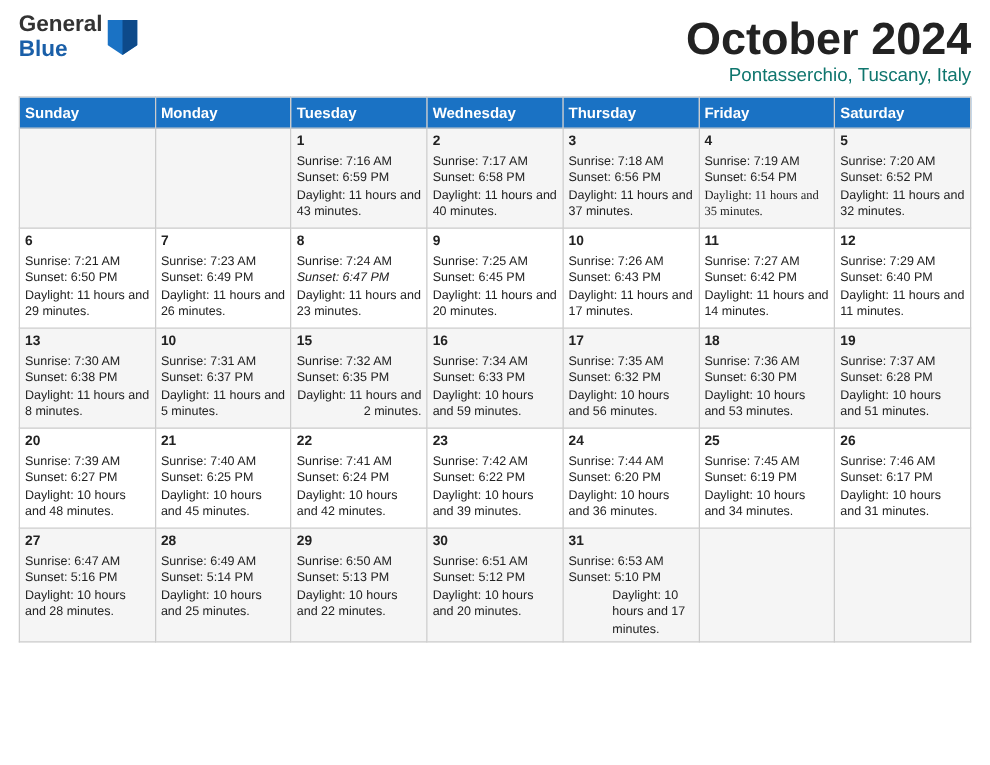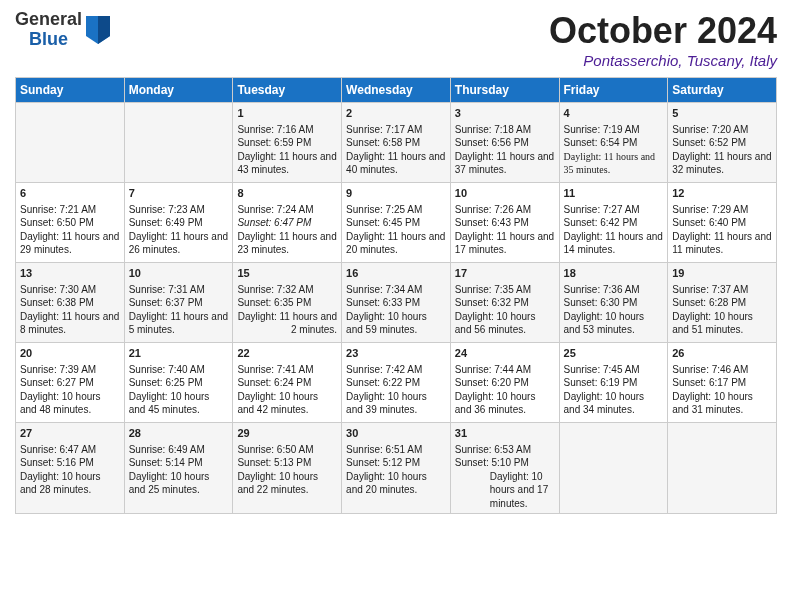--- a/index.html
+++ b/index.html
@@ -18,21 +18,20 @@
     }
     .header {
       display: flex;
       align-items: flex-start;
       justify-content: space-between;
       margin-bottom: 8px;
     }
     .logo {
       display: flex;
       align-items: center;
-      text-align: center;
     }
     .logo-text {
       display: flex;
       flex-direction: column;
       font-weight: bold;
       font-size: 18px;
       line-height: 1.1;
     }
     .logo-general { color: #333; }
     .logo-blue { color: #1a5fa8; }
@@ -44,22 +43,21 @@
     .title-block {
       text-align: right;
     }
     .month-title {
       font-size: 36px;
       font-weight: bold;
       color: #222;
     }
     .location {
       font-size: 15px;
-      color: #4c1d95;
-      font-style: italic;
+      color: #0f766e;
     }
     table {
       width: 100%;
       border-collapse: collapse;
       font-size: 10.5px;
     }
     thead tr th {
       background-color: #1a72c4;
       color: #fff;
       padding: 5px 4px;

